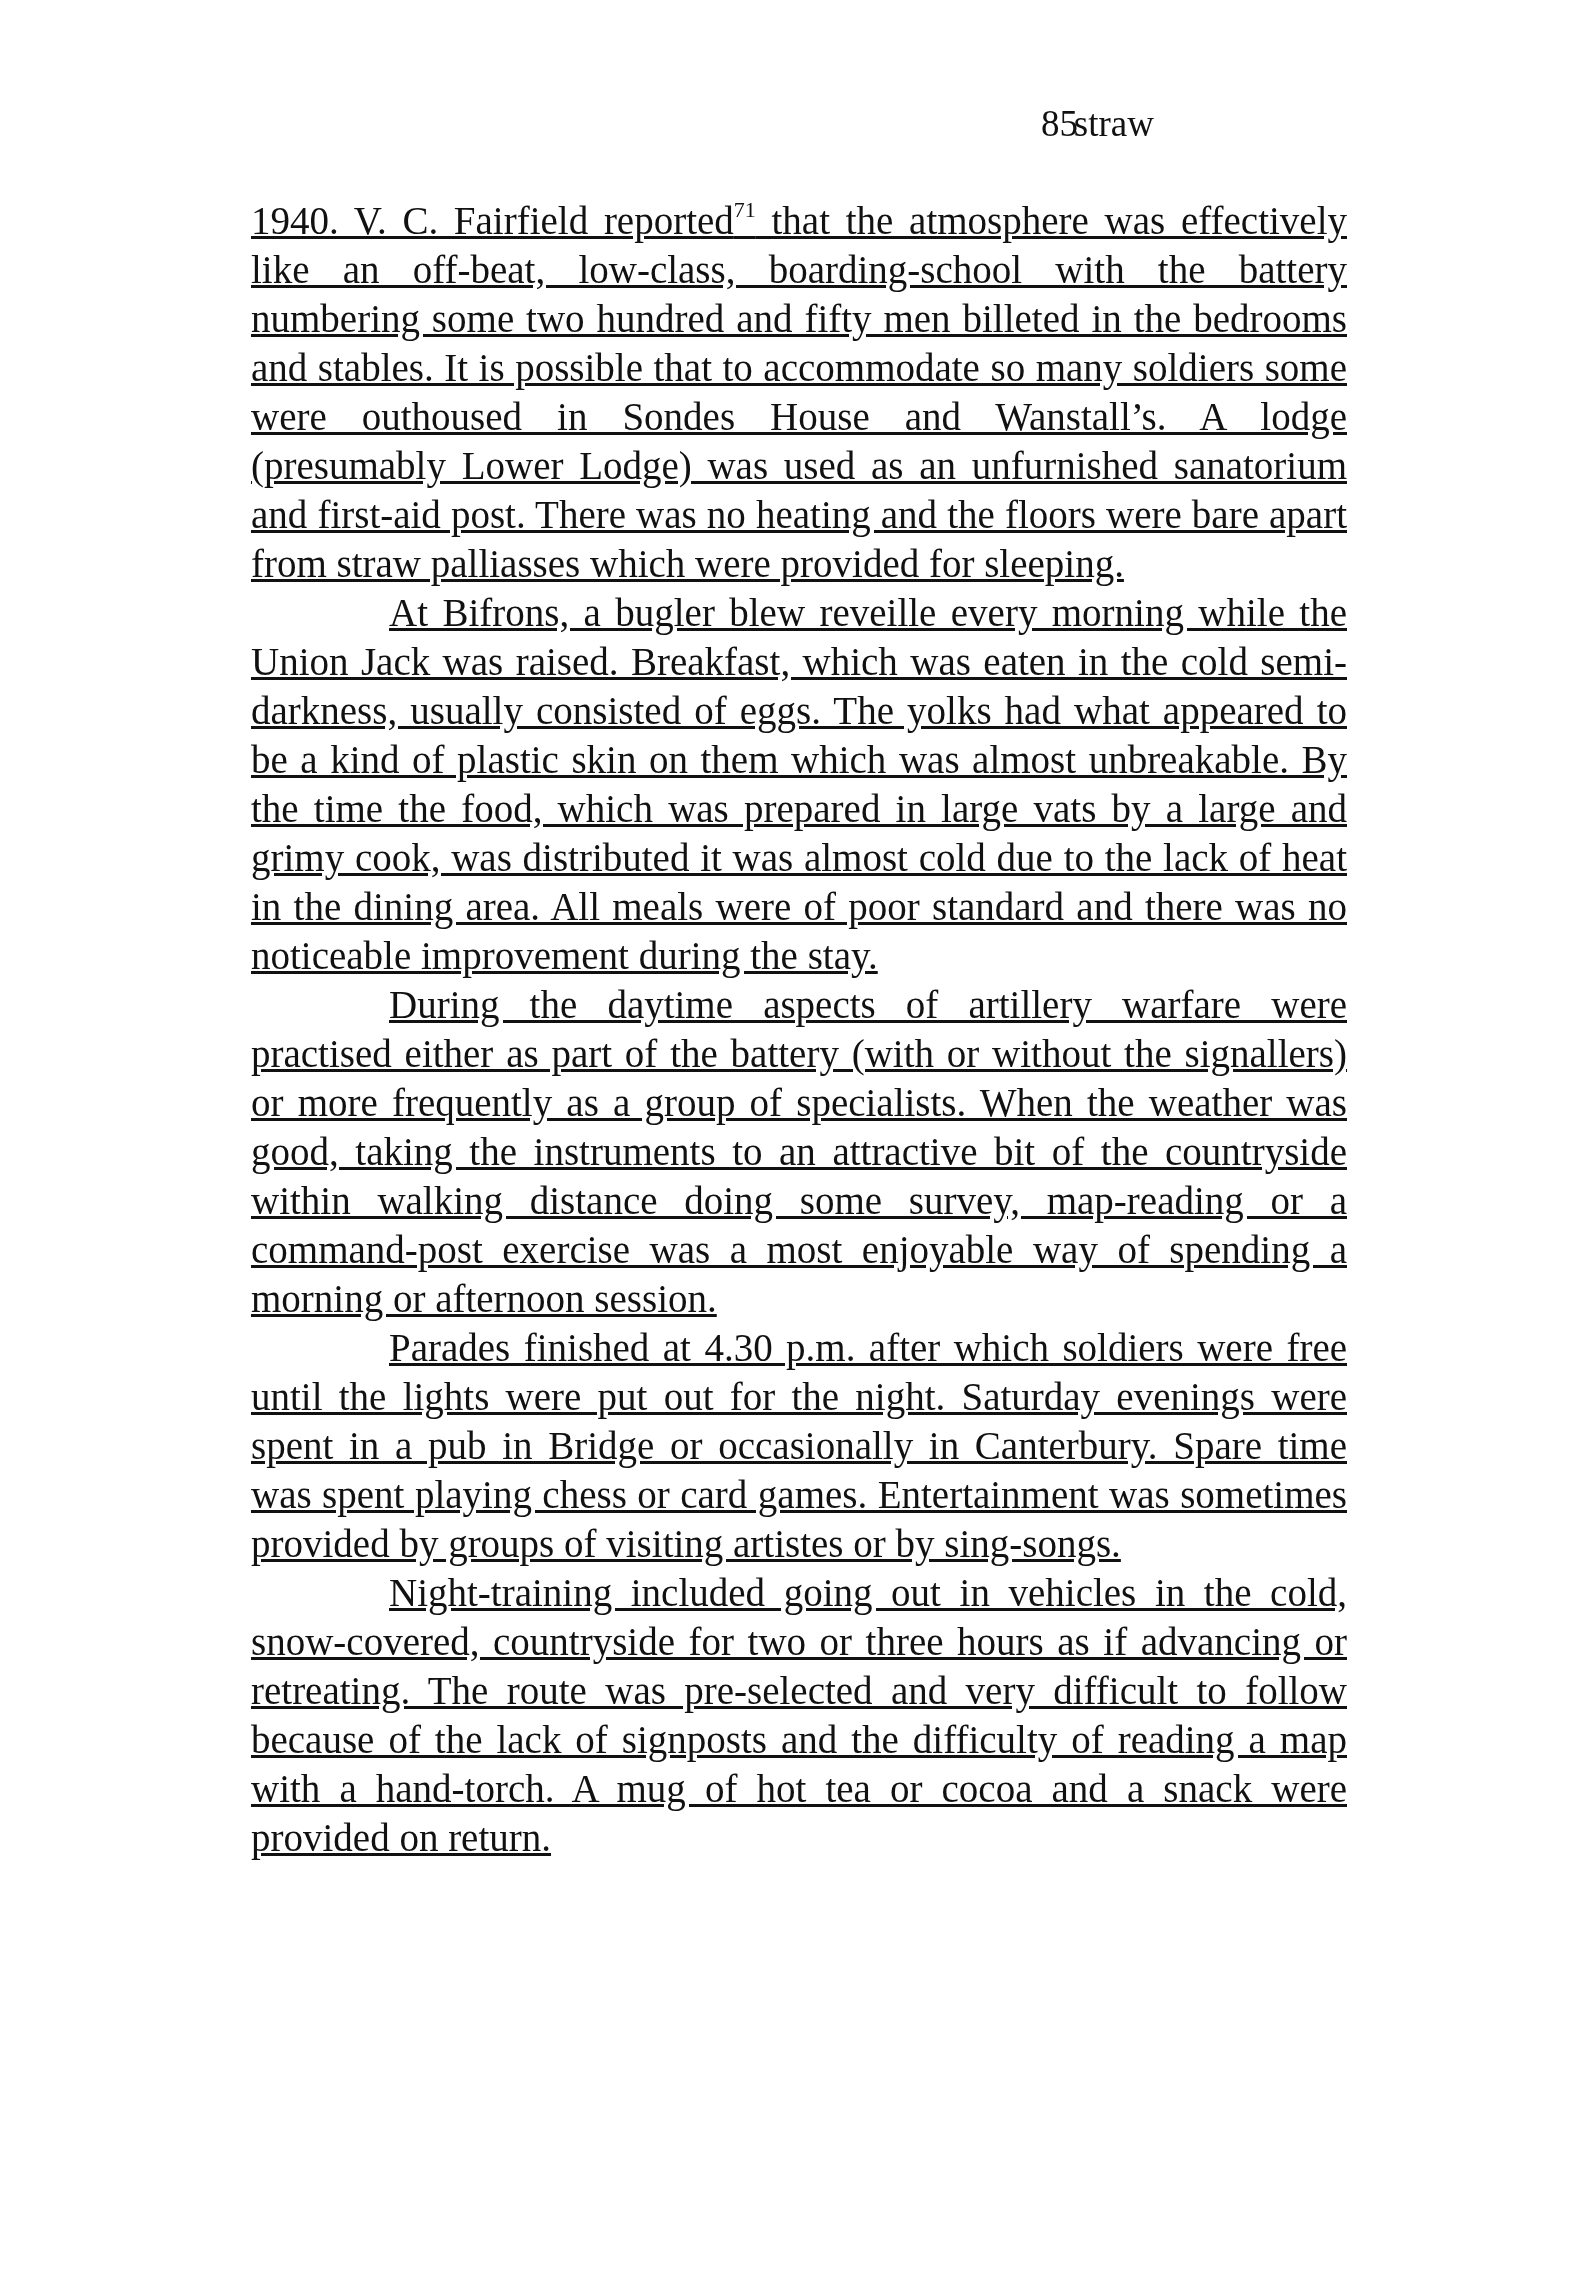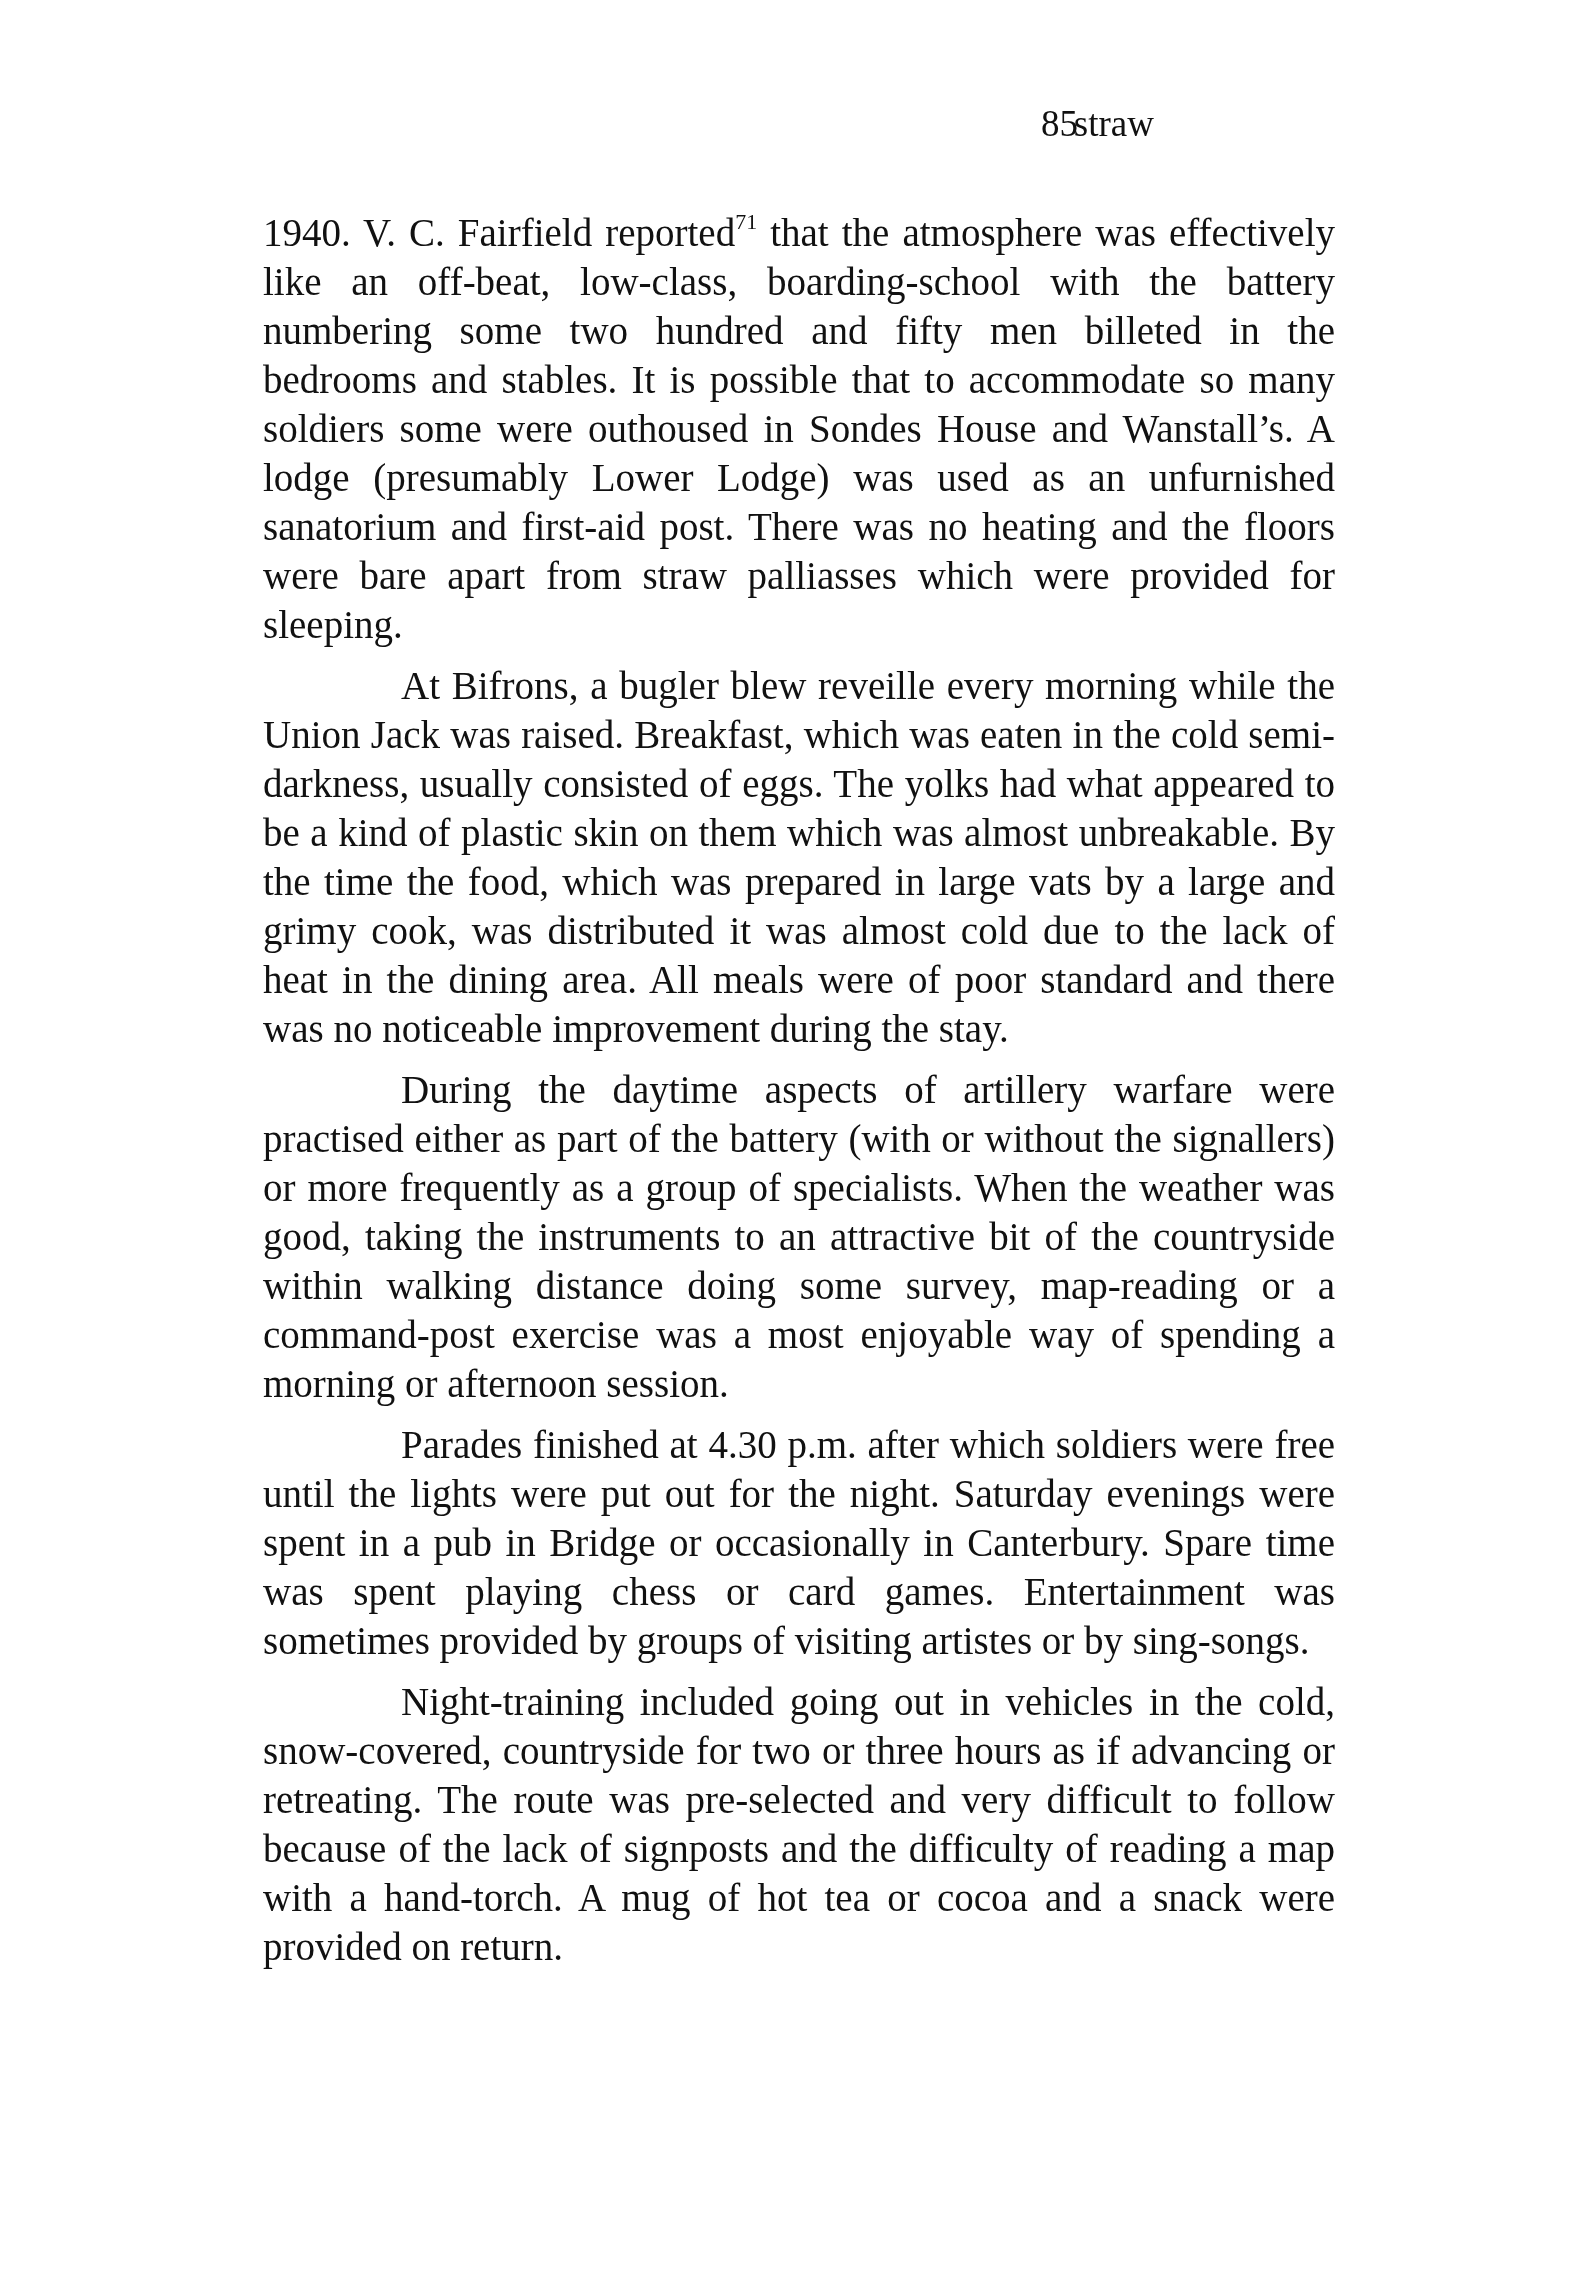--- a/index.html
+++ b/index.html
@@ -13,22 +13,23 @@
     position: absolute; top: 102px; right: 240px;
     font-size: 37px; line-height: 44px; height: 44px;
   }
   .page-number .pn-a { position: absolute; right: 76px; top: 0; }
   .page-number .pn-b { position: relative; }
   .body-text {
     position: absolute; left: 251px; top: 196px; width: 1096px;
     font-size: 39px; line-height: 49px;
   }
   .body-text p {
-    margin: 12px; text-align: justify; text-align-last: left;
+    margin: 0; text-align: justify; text-align-last: left;
     hyphens: none;
+    text-decoration: underline;
   }
   .body-text p.indent { text-indent: 138px; }
   sup.fn { font-size: 22px; line-height: 0; vertical-align: 16.6px; }
 </style>
 </head>
 <body>
 
 <div class="page">
   <div class="page-number">
     <span class="pn-a">85</span>

